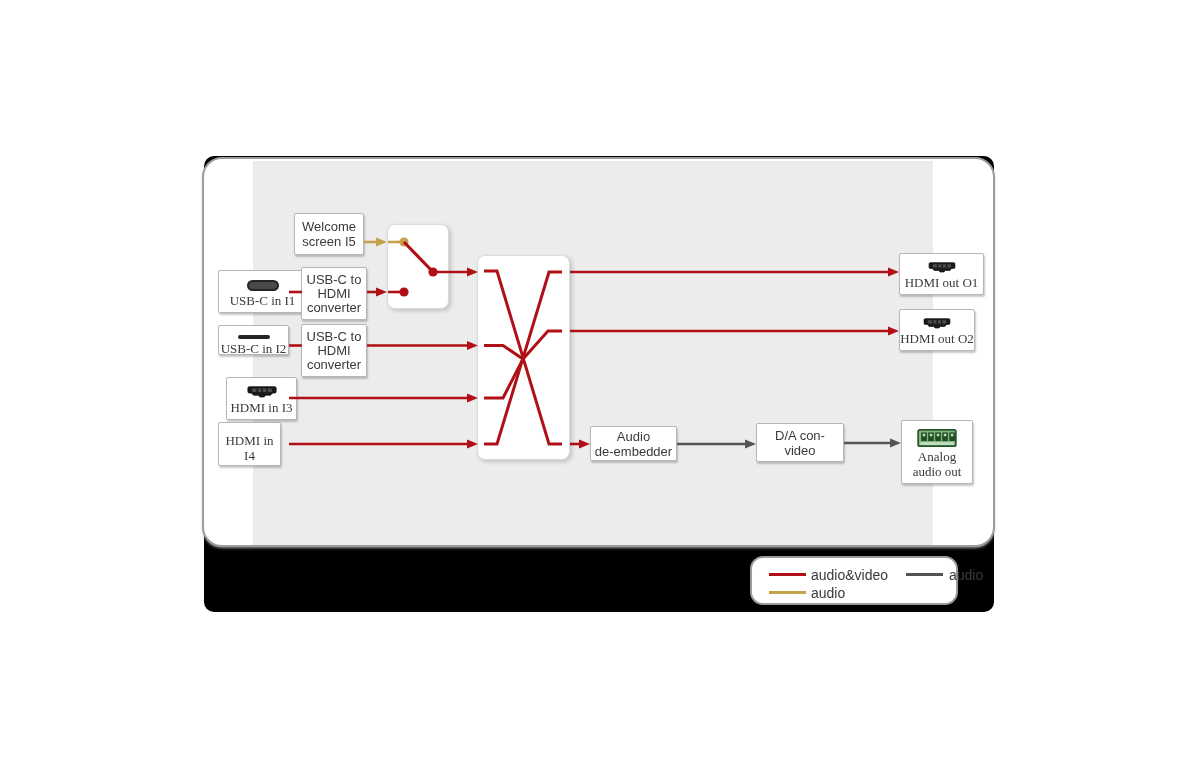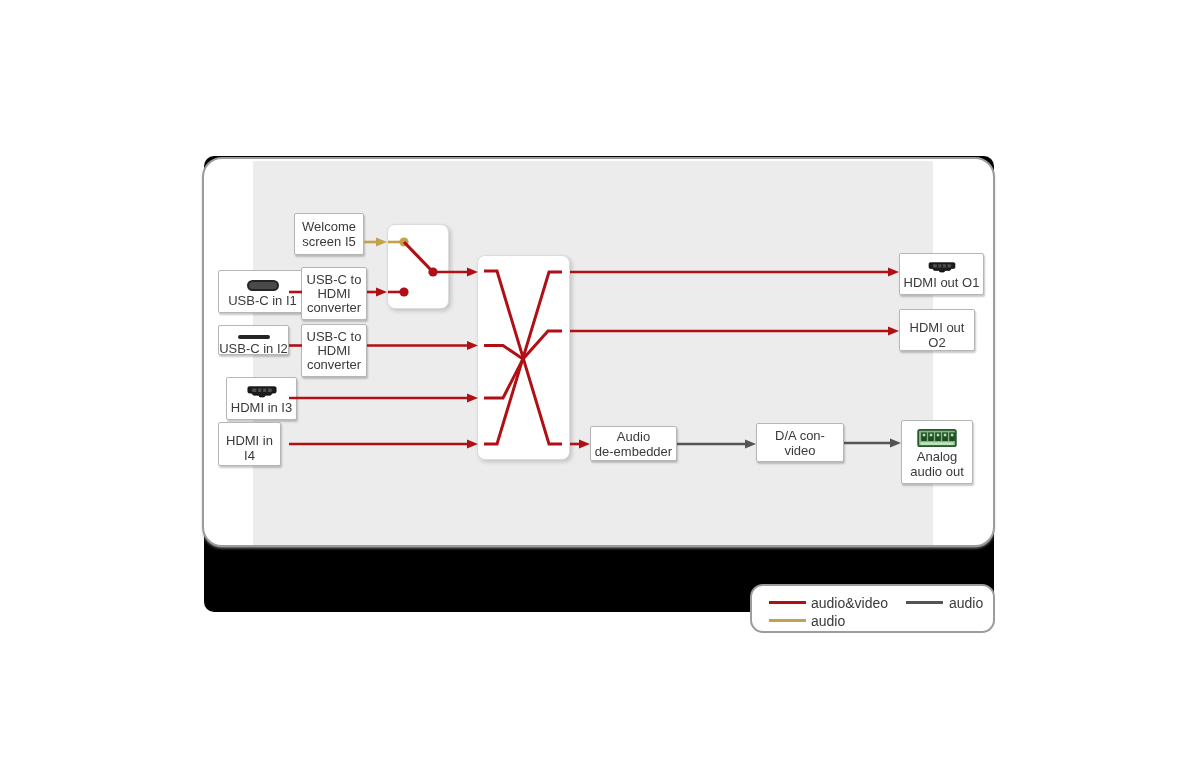--- a/index.html
+++ b/index.html
@@ -33,37 +33,37 @@
     text-align:center;
   }
   .node .lbl{
     font-size:13px;line-height:15px;white-space:pre-line;color:var(--text,#3a3a3a);
   }
   .node.soft{
     border:1px solid #dcdcdc;border-radius:8px;
     box-shadow:2px 2px 4px rgba(0,0,0,.18);
   }
   .port{justify-content:flex-start;padding-top:5px;gap:2px;}
-  .port .lbl{margin-top:auto;margin-bottom:4px;}
+  .port .lbl{margin-top:auto;margin-bottom:4px;font-family:Liberation Serif, serif;}
   
   .usbc-icon{
     width:32px;height:11px;border-radius:6px;box-sizing:border-box;
     background:#4a4a4a;border:2px solid #242424;margin-top:4px;
   }
   
   svg.wires{left:0;top:0;pointer-events:none;}
   .st-av{stroke:var(--audio-video,#b01015);fill:none;}
   .st-vid{stroke:var(--video,#c4a24c);fill:none;}
   .st-aud{stroke:var(--audio,#535456);fill:none;}
   .fl-av{fill:var(--audio-video,#b01015);}
   .fl-vid{fill:var(--video,#c4a24c);}
   .fl-aud{fill:var(--audio,#535456);}
   
   .legend{
-    left:750px;top:584px;width:245px;height:49px;box-sizing:border-box;
+    left:750px;top:556px;width:208px;height:49px;box-sizing:border-box;
     background:#fff;border:2px solid #9c9c9c;border-radius:13px;
   }
   .legend .swatch{position:absolute;width:37px;height:3px;}
   .legend .ltext{position:absolute;font-size:14px;line-height:18px;color:#3a3a3a;}
   .sw-av{background:var(--audio-video,#b01015);}
   .sw-vid{background:var(--video,#c4a24c);}
   .sw-aud{background:var(--audio,#535456);}
 </style>
 </head>
 <body>

